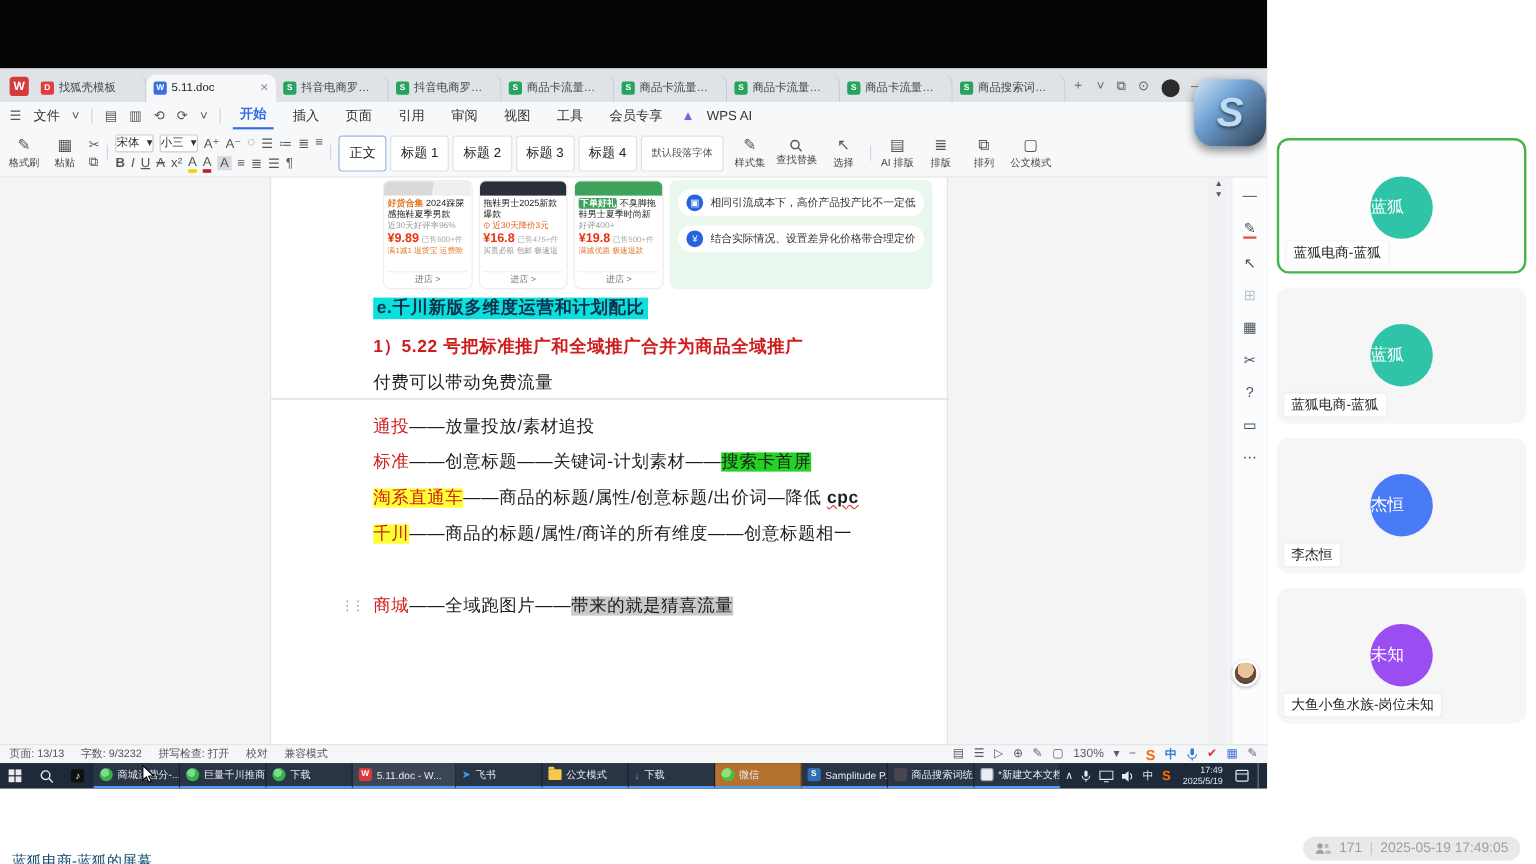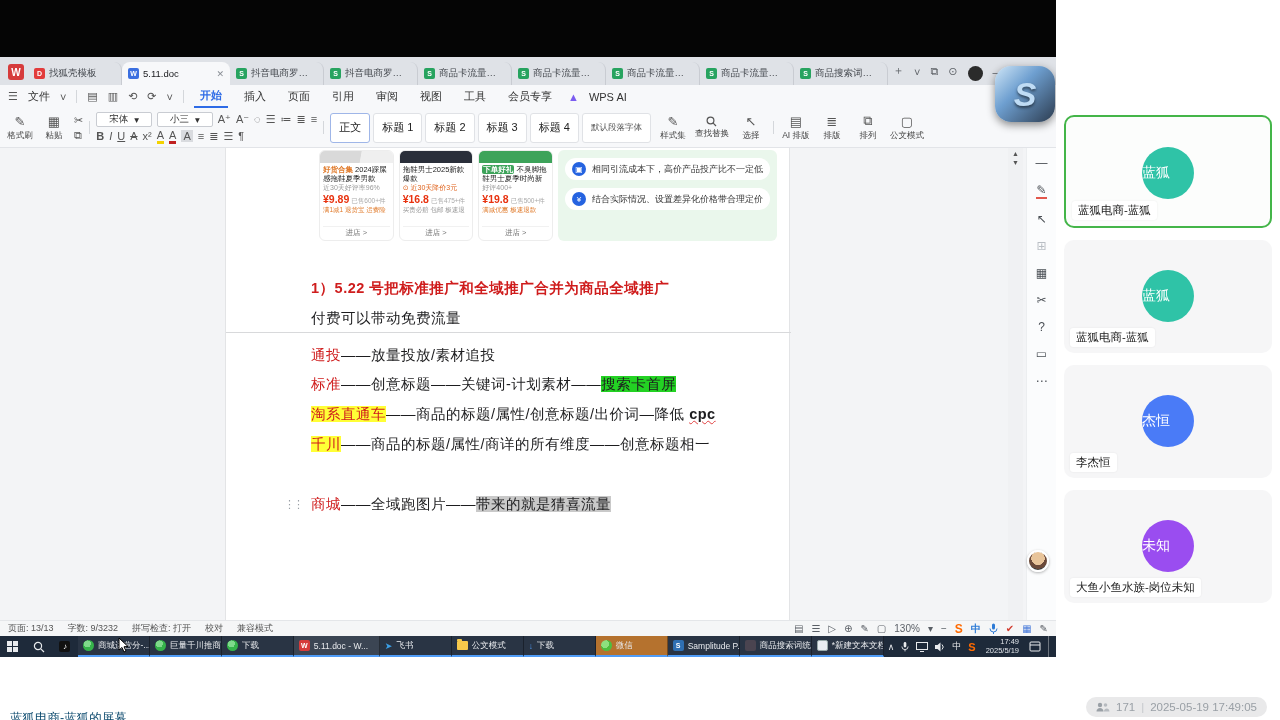--- a/index.html
+++ b/index.html
@@ -30,21 +30,21 @@
   .sep{width:1px;height:13px;background:#d4d7db}
   #menubar .right{margin-left:auto;display:flex;align-items:center;gap:10px}
 
   
   #toolbar{position:absolute;left:0;top:51px;width:1056px;height:40px;background:#f7f8fa;border-bottom:1px solid #e2e4e8;display:flex;align-items:center;padding:0 6px;gap:6px}
   .bigbtn{display:flex;flex-direction:column;align-items:center;justify-content:center;font-size:8.5px;color:#444;gap:1px;min-width:28px}
   .bigbtn .g{font-size:13px;color:#555}
   .duo{display:flex;flex-direction:column;gap:2px}
   .row{display:flex;align-items:center;gap:5px}
   .g{font-size:11px;color:#555}
-  .fbox{border:1px solid #c9ccd2;background:#fff;border-radius:2px;font-size:9.5px;color:#333;padding:0 12px;height:15px;display:flex;align-items:center;gap:6px}
+  .fbox{border:1px solid #c9ccd2;background:#fff;border-radius:2px;font-size:9.5px;color:#333;padding:0 0;height:15px;display:flex;align-items:center;gap:6px}
   .hlA{border-bottom:3px solid #f3d200}
   .fcA{border-bottom:3px solid #c02020}
   .shA{background:#d9dbdf;padding:0 2px}
   .styles{display:flex;gap:3px;align-items:center}
   .stybox{background:#fff;border:1px solid #e0e2e6;border-radius:3px;height:30px;display:flex;align-items:center;justify-content:center;font-size:11px;color:#222;padding:0 8px;white-space:nowrap}
   .stybox.first{border-color:#9fb6e8}
   .stybox.small{font-size:8.5px;color:#555}
   .tb-right{display:flex;align-items:center;gap:8px;margin-left:2px}
 
   
@@ -345,20 +345,23 @@
                 <span class="nico">▣</span>
                 <span class="ntext">相同引流成本下，高价产品投产比不一定低</span>
               </div>
               <div class="note">
                 <span class="nico">¥</span>
                 <span class="ntext">结合实际情况、设置差异化价格带合理定价</span>
               </div>
             </div>
           </div>
 
+          <div class="docline b" style="top:99px">
+            <span class="hl-cyan">e.千川新版多维度运营和计划配比</span>
+          </div>
           <div class="docline red b" style="top:131px">1）5.22 号把标准推广和全域推广合并为商品全域推广</div>
           <div class="docline" style="top:161px">付费可以带动免费流量</div>
 
           <div class="breakline"></div>
 
           <div class="docline" style="top:198px">
             <span class="red">通投</span><span>——放量投放/素材追投</span>
           </div>
           <div class="docline" style="top:227px">
             <span class="red">标准</span><span>——创意标题——关键词-计划素材——</span><span class="hl-green">搜索卡首屏</span>

